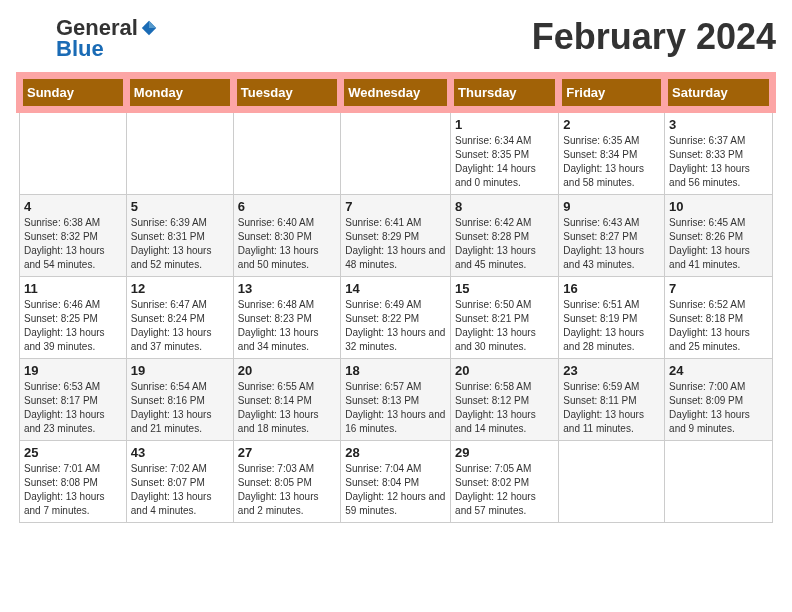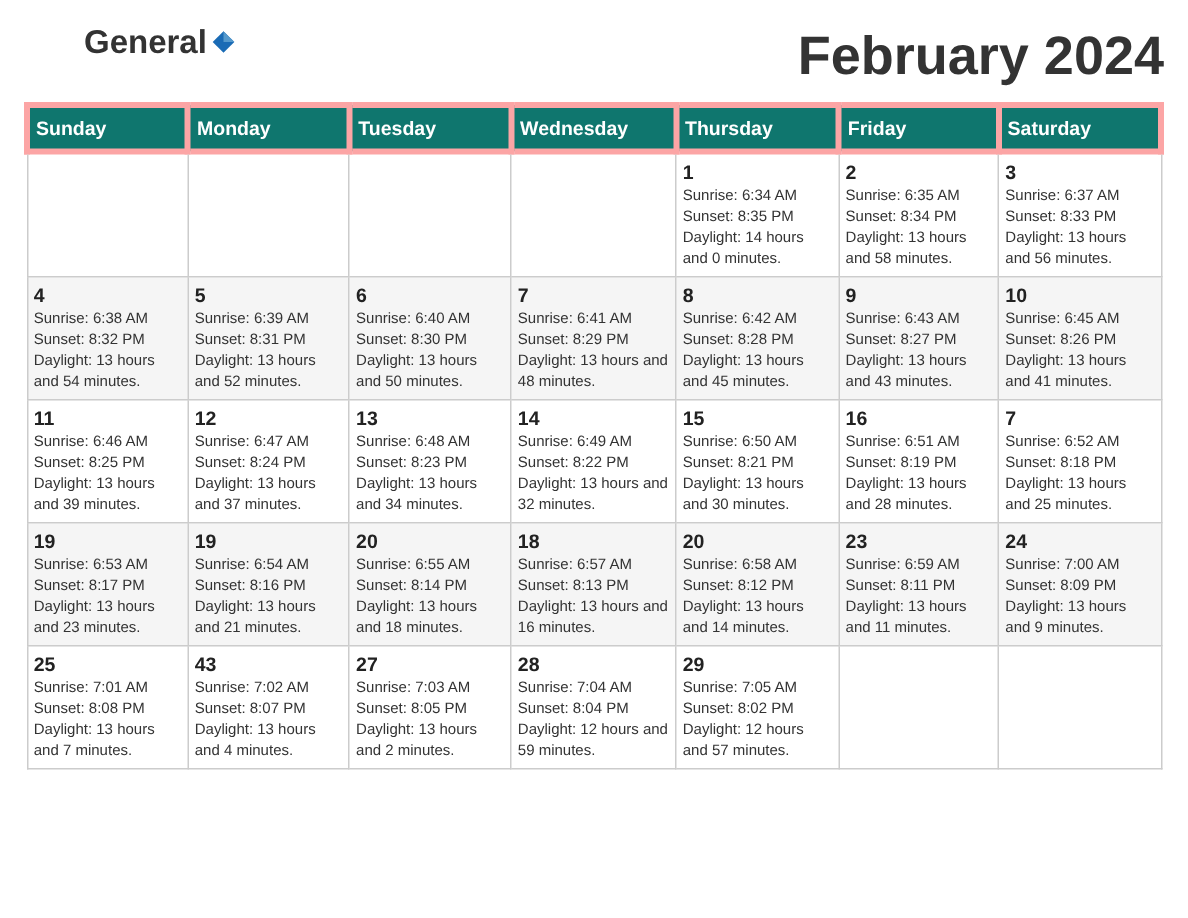--- a/index.html
+++ b/index.html
@@ -46,27 +46,27 @@
     .subtitle {
       font-size: 16px;
       color: #555;
     }
     table {
       width: 100%;
       border-collapse: collapse;
       font-size: 11.5px;
     }
     thead tr th {
-      background-color: #0f766e;
+      background-color: #a16207;
       color: #fff;
       padding: 6px 4px;
       text-align: left;
       font-size: 13px;
       font-weight: bold;
-      border: 4px solid #fca5a5;
+      border: 7px solid #fca5a5;
     }
     tbody tr td {
       border: 1px solid #ccc;
       padding: 4px 4px;
       vertical-align: top;
       width: 113px;
       height: 80px;
       background: #fff;
     }
     tbody tr:nth-child(even) td {
@@ -96,20 +96,21 @@
     <div>
       <div style="display:flex;align-items:center;">
         <span class="logo-text">
           <span style="color:#333;">General</span>
         </span>
         <svg class="logo-icon" viewBox="0 0 20 20">
           <path d="M10 2 L18 10 L10 18 L2 10 Z" fill="#1a6bb5"></path>
           <path d="M10 2 L18 10 L10 10 Z" fill="#5599cc"></path>
         </svg>
       </div>
+      <div style="color:#1a6bb5;font-size:22px;font-weight:bold;margin-top:-4px;">Blue</div>
     </div>
   </div>
   <div class="title-block">
     <div class="main-title">February 2024</div>
   </div>
 </div>
 
 <table>
   <thead>
     <tr>

